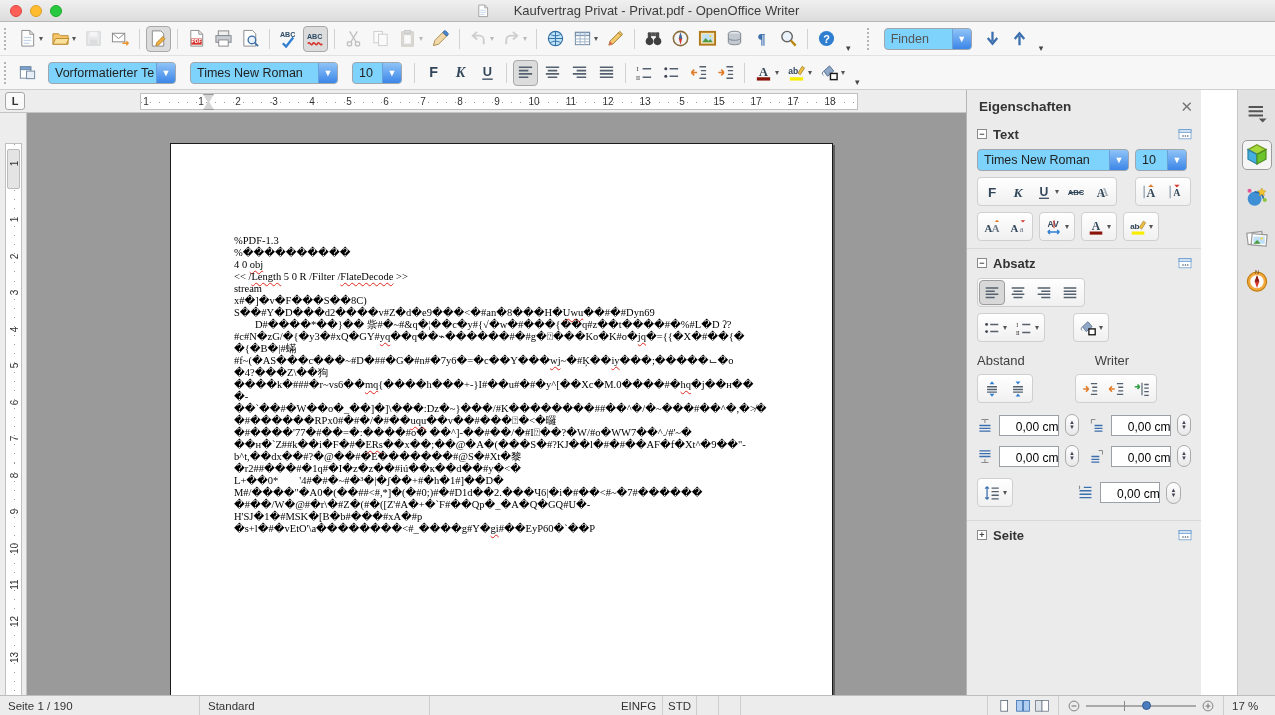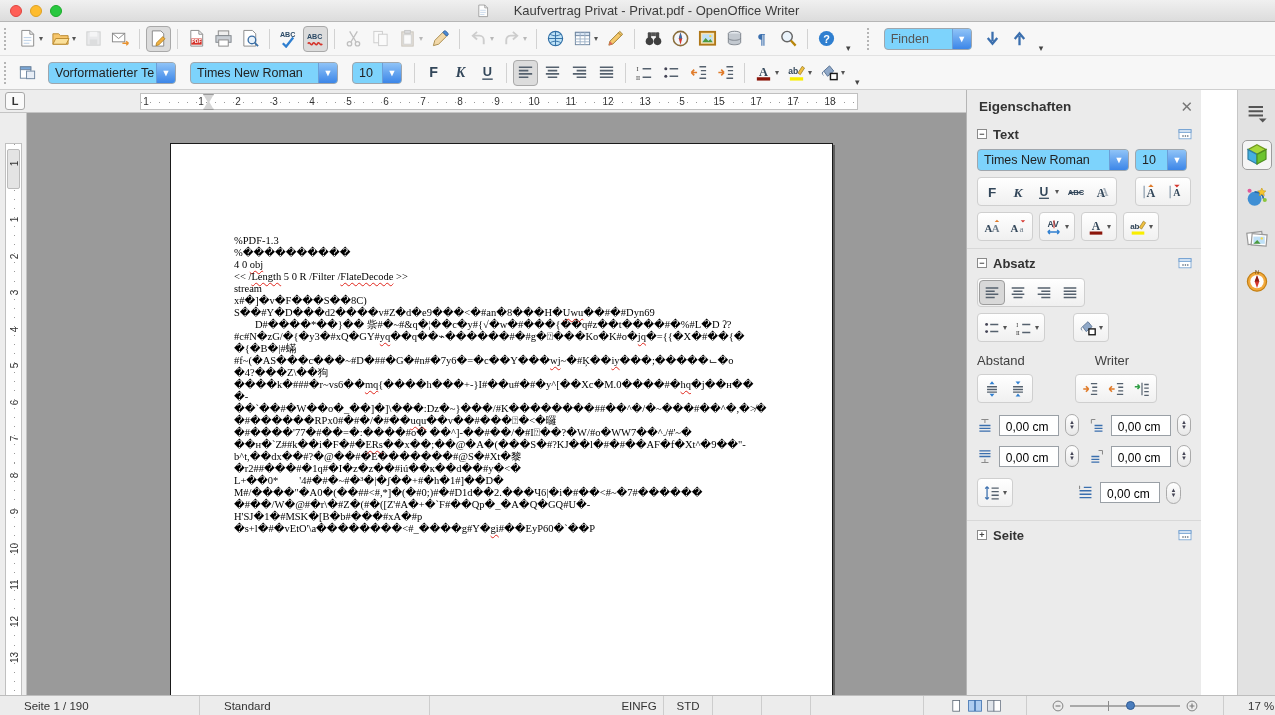--- a/index.html
+++ b/index.html
@@ -57,28 +57,28 @@
   .sec-head{display:flex;align-items:center;gap:6px;padding:6px 8px 4px 10px;font-weight:bold;font-size:13px;color:#333;border-top:1px solid #d8d8d8;}
   .expbox{width:10px;height:10px;border:1px solid #8a8a8a;background:#fff;font-size:9px;line-height:8px;text-align:center;color:#444;}
   .launch{margin-left:auto;}
   .sb-row{display:flex;align-items:center;padding:3px 10px;gap:6px;}
   .sbtn{display:flex;align-items:center;justify-content:center;height:25px;min-width:26px;background:linear-gradient(#fefefe,#ededed);border:1px solid #c8c8c8;border-radius:4px;padding:0 3px;}
   .sbtn.flat{background:transparent;border-color:transparent;}
   .sbtn.act{background:#d8d8d8;border-color:#9d9d9d;}
   .sbtn .dd{font-size:8px;color:#555;margin-left:2px;}
   .grp{display:flex;background:linear-gradient(#fff,#f0f0f0);border:1px solid #cfcfcf;border-radius:4px;padding:1px;}
   .sb-label{font-size:13px;color:#404040;}
-  .spinfield{width:60px;height:21px;background:#fff;border:1px solid #9aa0a6;font-size:12px;padding:3px 0 0 6px;}
+  .spinfield{width:60px;height:21px;background:#fff;border:1px solid #9aa0a6;font-size:12px;padding:3px 0 0 16px;}
   .stepper{width:15px;height:22px;border:1px solid #aaa;border-radius:8px;background:linear-gradient(#fff,#e8e8e8);display:flex;flex-direction:column;align-items:center;justify-content:center;font-size:6px;color:#445;line-height:5px;}
   .tabstrip{position:absolute;left:1237px;top:90px;width:38px;height:605px;background:#e2e2e2;border-left:1px solid #c6c6c6;display:flex;flex-direction:column;align-items:center;padding-top:8px;gap:12px;}
   .tabbtn{width:30px;height:30px;display:flex;align-items:center;justify-content:center;border:1px solid transparent;border-radius:5px;}
   .tabbtn.act{background:#f5f5f5;border-color:#9d9d9d;}
   
   .status{position:absolute;left:0;top:695px;width:1275px;height:20px;background:#ececec;border-top:1px solid #bdbdbd;display:flex;align-items:center;font-size:11.5px;color:#333;}
-  .scell{height:100%;display:flex;align-items:center;padding:0 24px;border-right:1px solid #cdcdcd;white-space:nowrap;}
+  .scell{height:100%;display:flex;align-items:center;padding:0 8px;border-right:1px solid #cdcdcd;white-space:nowrap;}
   .zoomtrack{position:relative;width:110px;height:2px;background:#a9a9a9;margin:0 5px;}
   .zoomtick{position:absolute;left:38px;top:-4px;width:1px;height:10px;background:#8a8a8a;}
   .zoomthumb{position:absolute;left:56px;top:-4px;width:9px;height:9px;border-radius:50%;background:#4a7dbd;border:1px solid #2f5a92;}
   .findgrp{display:flex;align-items:center;margin-left:14px;}
 </style>
 </head>
 <body>
 
 <svg width="0" height="0" style="position:absolute">
 <defs>

